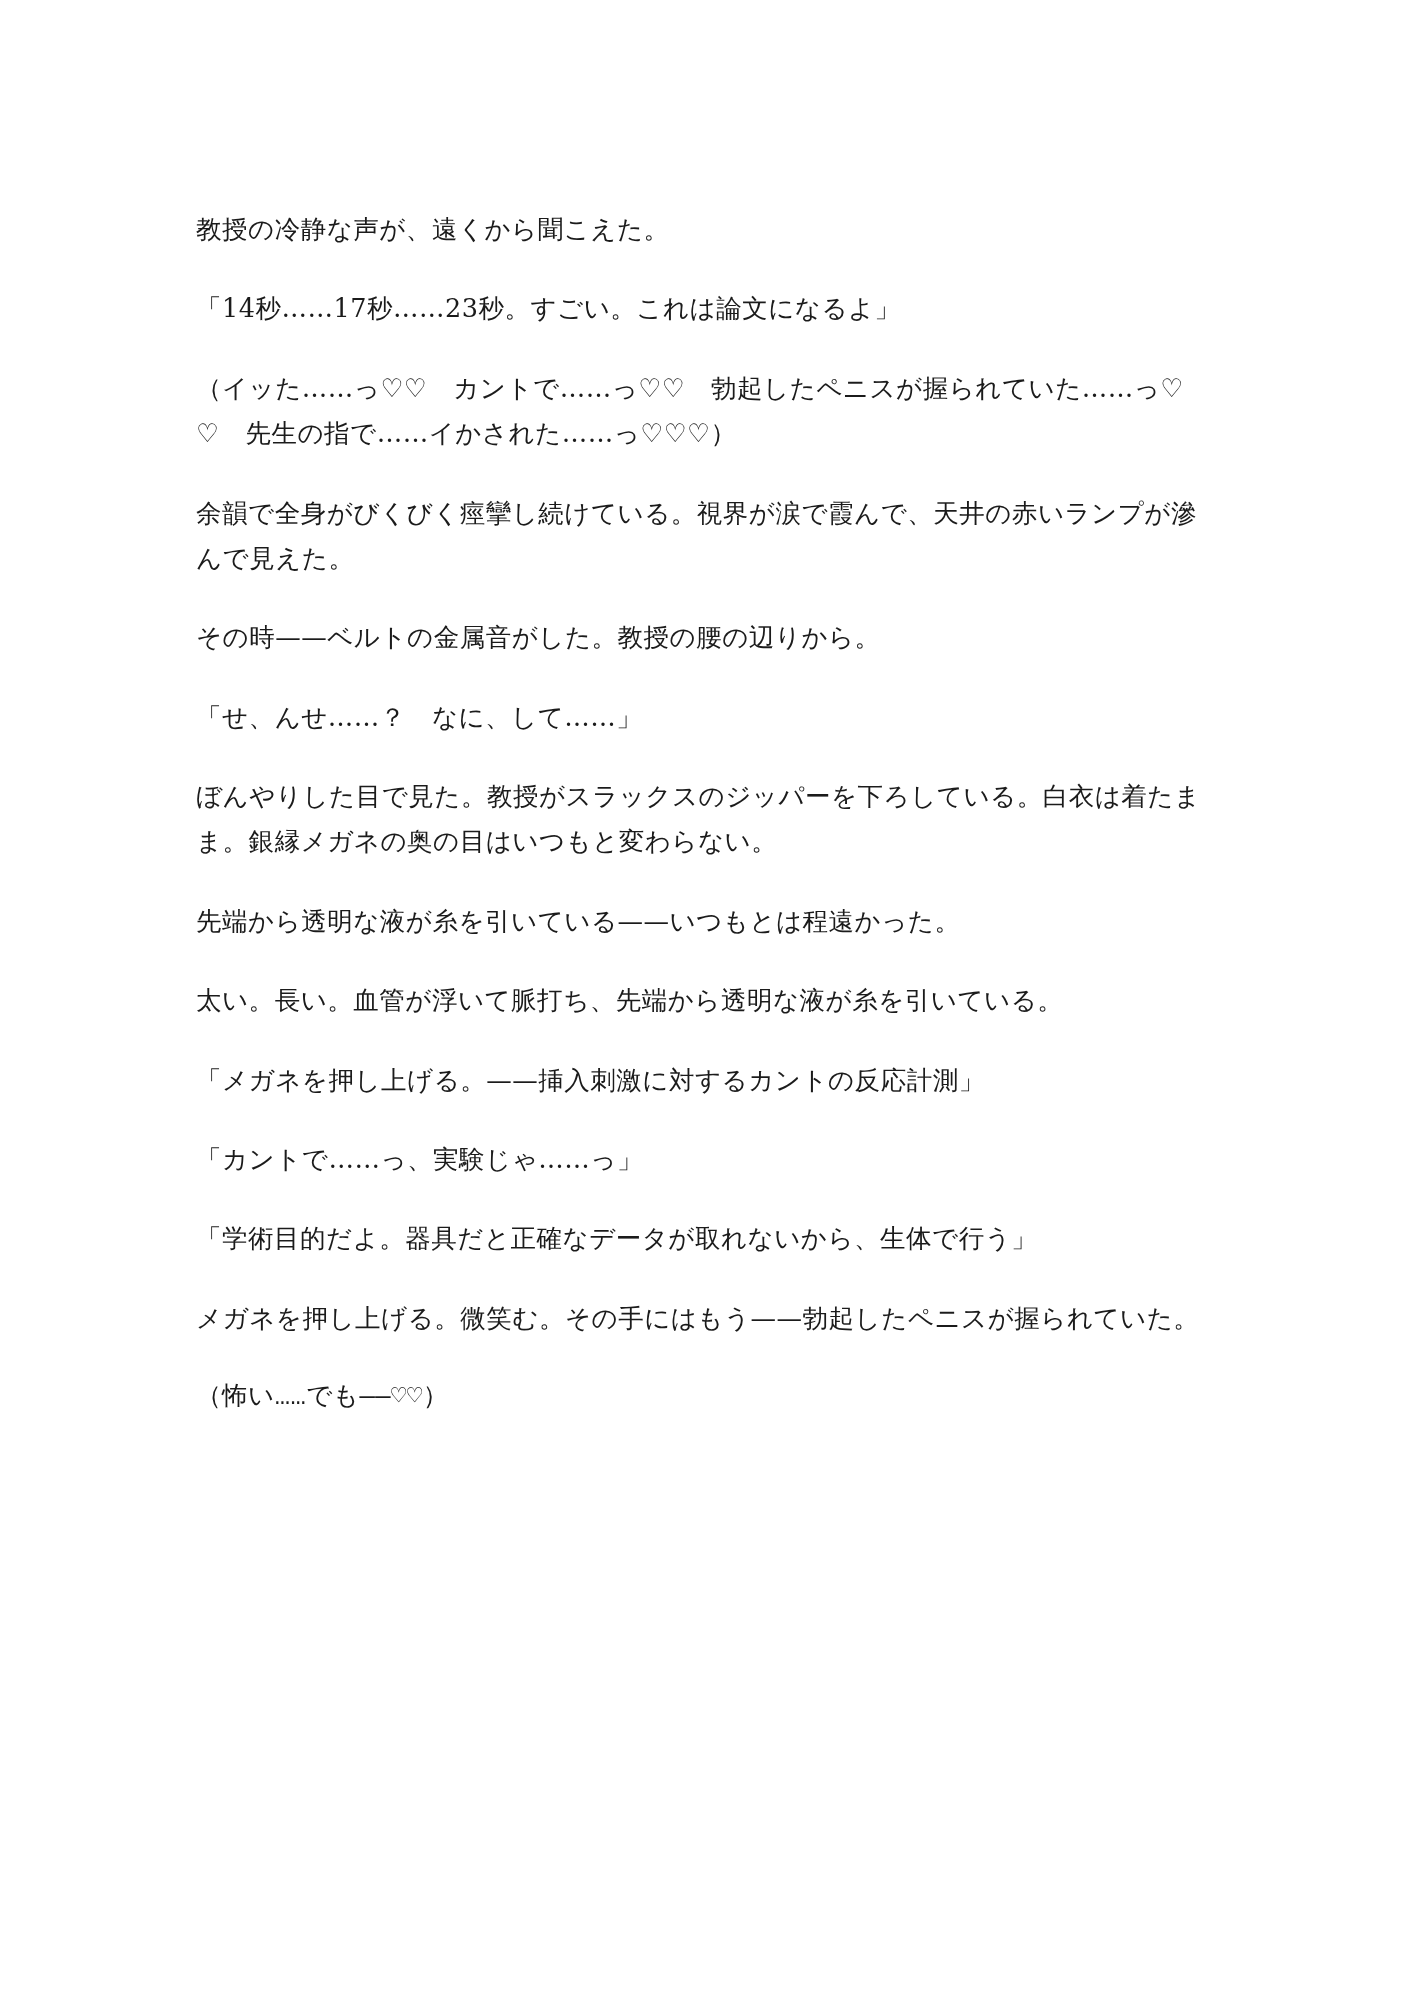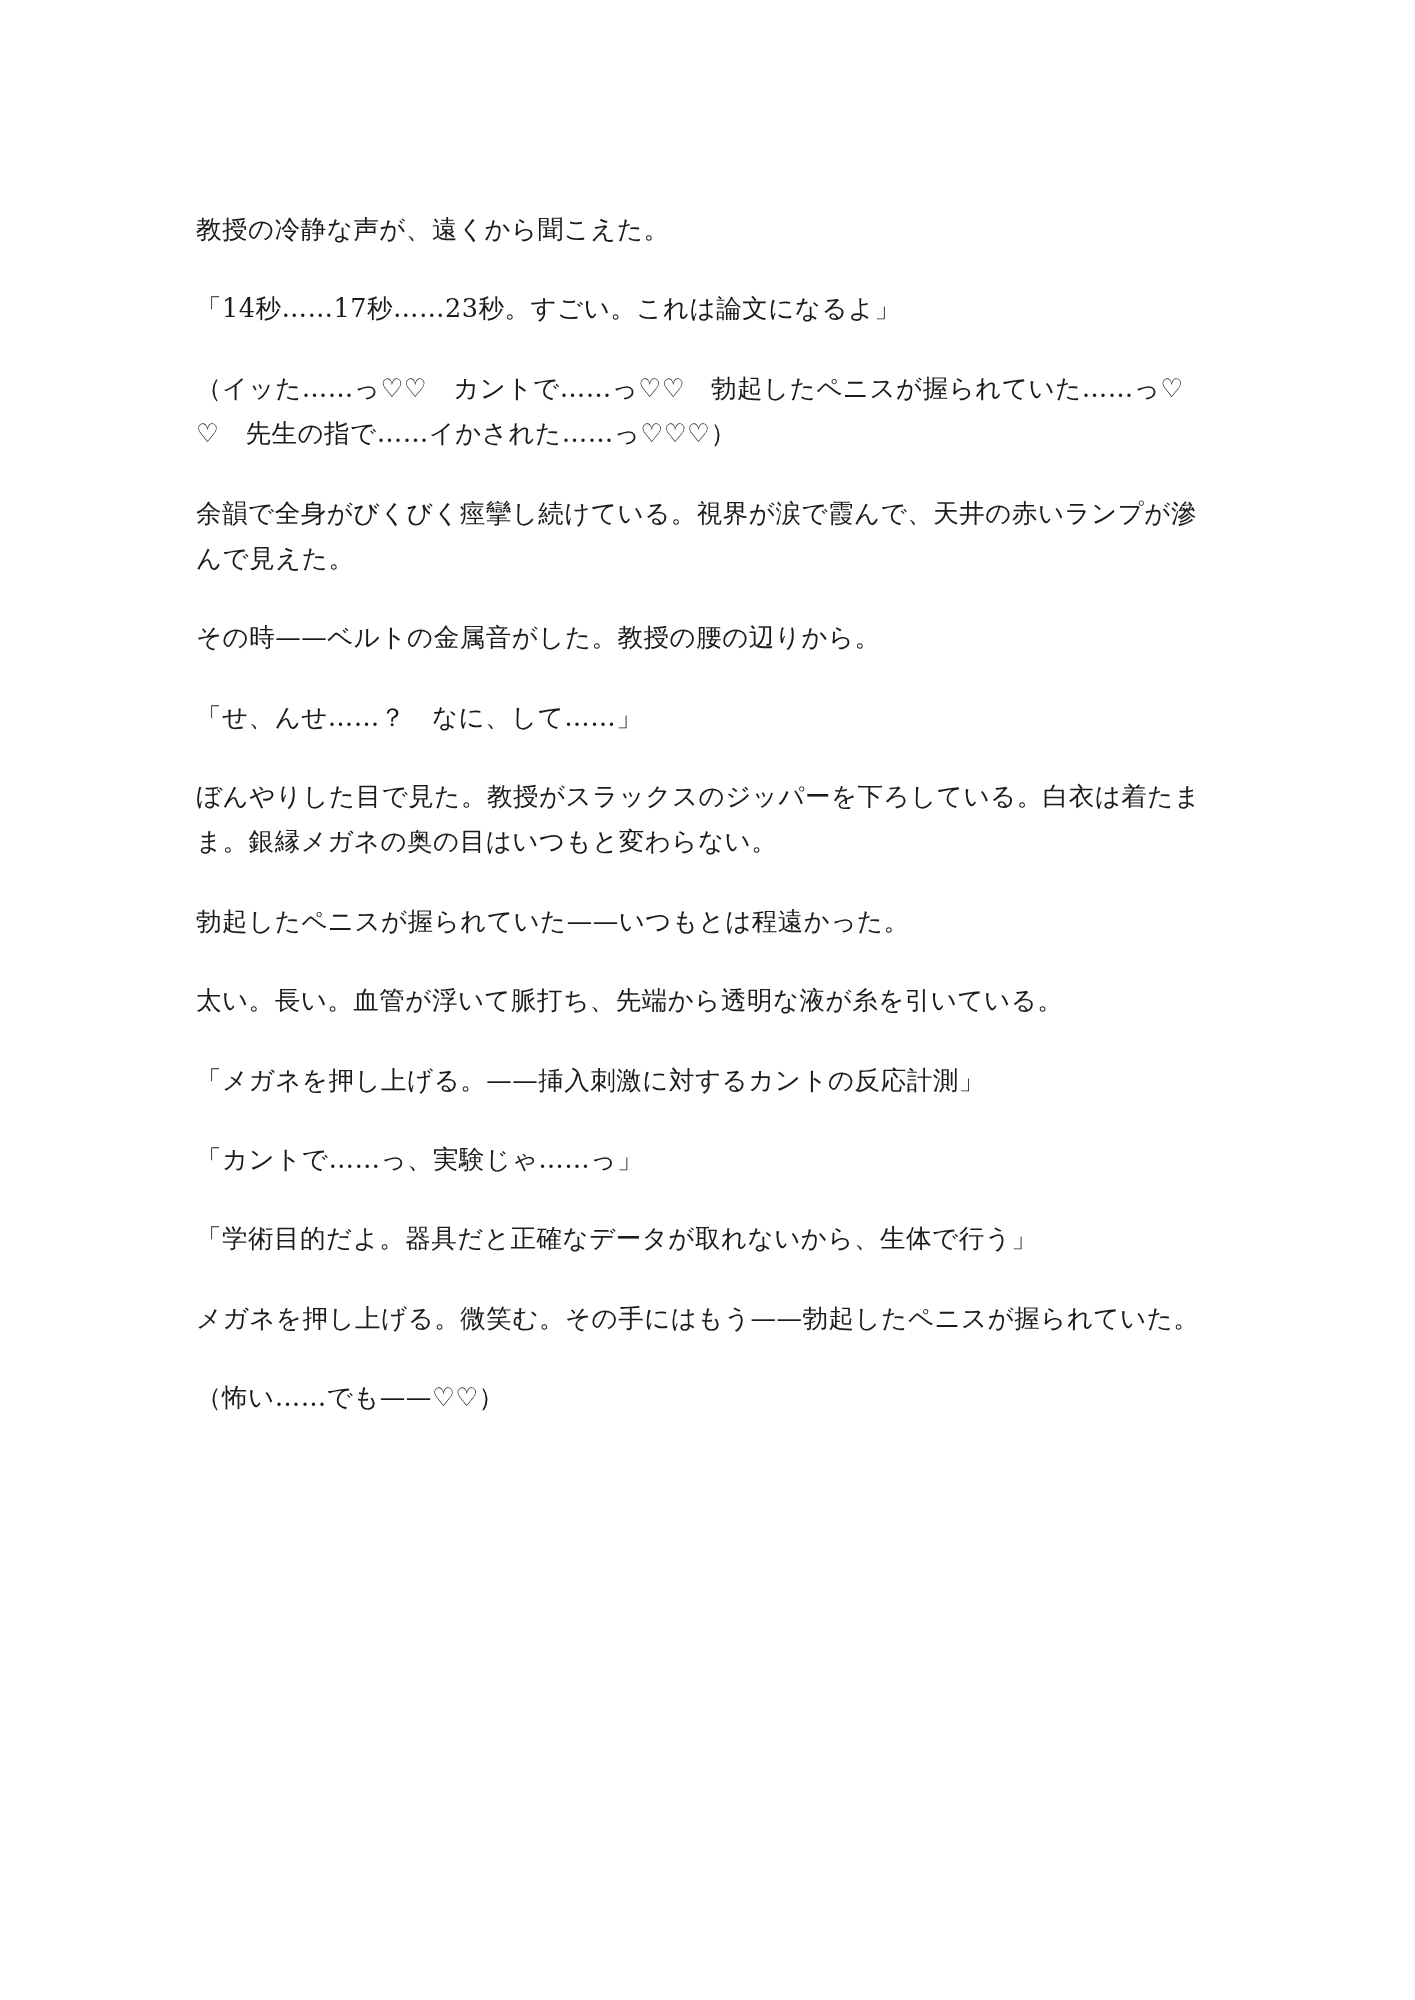--- a/index.html
+++ b/index.html
@@ -27,35 +27,36 @@
     line-height: 1.78;
     color: #1b1b1b;
     margin: 0 0 34px 0;
     letter-spacing: 0.02em;
     text-align: left;
     white-space: pre-wrap;
     word-break: break-all;
   }
   p.para:last-child {
     margin-bottom: 0;
+    font-family: Liberation Mono, monospace;
   }
 </style>
 </head>
 <body>
 
 <div class="page">
   <div class="text-column">
     <p class="para">教授の冷静な声が、遠くから聞こえた。</p>
     <p class="para">「14秒……17秒……23秒。すごい。これは論文になるよ」</p>
     <p class="para">（イッた……っ♡♡　カントで……っ♡♡　勃起したペニスが握られていた……っ♡♡　先生の指で……イかされた……っ♡♡♡）</p>
     <p class="para">余韻で全身がびくびく痙攣し続けている。視界が涙で霞んで、天井の赤いランプが滲んで見えた。</p>
     <p class="para">その時——ベルトの金属音がした。教授の腰の辺りから。</p>
     <p class="para">「せ、んせ……？　なに、して……」</p>
     <p class="para">ぼんやりした目で見た。教授がスラックスのジッパーを下ろしている。白衣は着たまま。銀縁メガネの奥の目はいつもと変わらない。</p>
-    <p class="para">勃起したペニスが握られていた——いつもとは程遠かった。</p>
+    <p class="para">先端から透明な液が糸を引いている——いつもとは程遠かった。</p>
     <p class="para">太い。長い。血管が浮いて脈打ち、先端から透明な液が糸を引いている。</p>
     <p class="para">「メガネを押し上げる。——挿入刺激に対するカントの反応計測」</p>
     <p class="para">「カントで……っ、実験じゃ……っ」</p>
     <p class="para">「学術目的だよ。器具だと正確なデータが取れないから、生体で行う」</p>
     <p class="para">メガネを押し上げる。微笑む。その手にはもう——勃起したペニスが握られていた。</p>
     <p class="para">（怖い……でも——♡♡）</p>
   </div>
 </div>
 
 </body></html>

